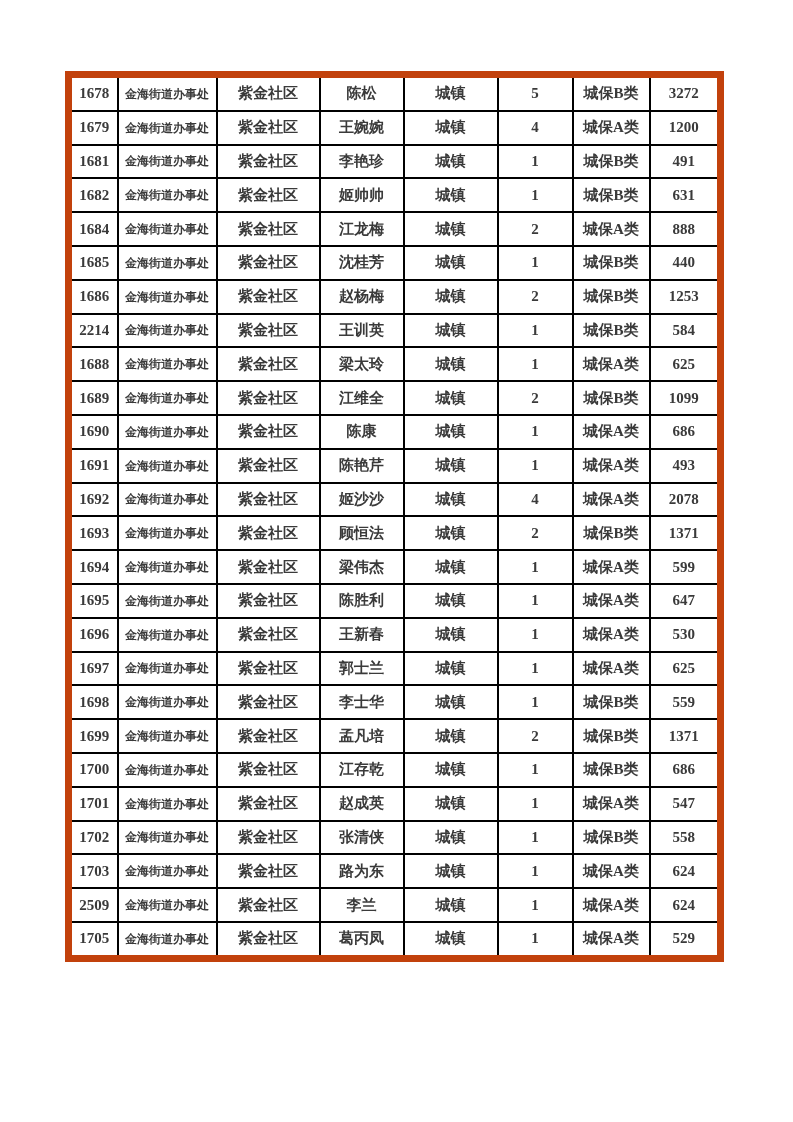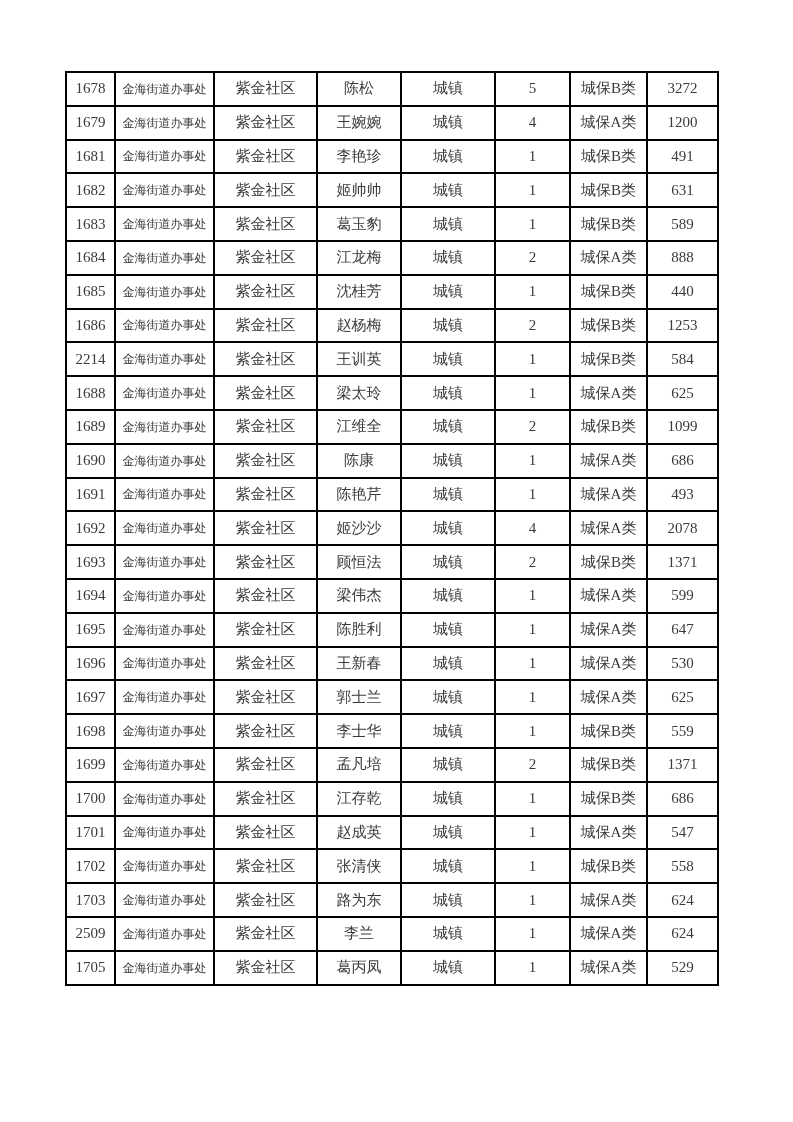--- a/index.html
+++ b/index.html
@@ -14,21 +14,22 @@
     font-family: "Liberation Serif", "DejaVu Serif", serif;
   }
   .table-wrap {
     position: absolute;
     left: 65px;
     top: 71px;
   }
   table.data-table {
     border-collapse: collapse;
     table-layout: fixed;
-    border: 2px solid #c2410c;
+    border: 7px solid #c2410c;
+    font-weight: bold;
   }
   table.data-table td {
     border: 2px solid #000000;
     height: 31.8px;
     padding: 0;
     text-align: center;
     vertical-align: middle;
     font-size: 15px;
     color: #3a3a3a;
     overflow: hidden;
@@ -98,30 +99,20 @@
           <td class="col-seq">1682</td>
           <td class="col-office">金海街道办事处</td>
           <td class="col-community">紫金社区</td>
           <td class="col-name">姬帅帅</td>
           <td class="col-type">城镇</td>
           <td class="col-count">1</td>
           <td class="col-category">城保B类</td>
           <td class="col-amount">631</td>
         </tr>
         <tr>
-          <td class="col-seq">1683</td>
-          <td class="col-office">金海街道办事处</td>
-          <td class="col-community">紫金社区</td>
-          <td class="col-name">葛玉豹</td>
-          <td class="col-type">城镇</td>
-          <td class="col-count">1</td>
-          <td class="col-category">城保B类</td>
-          <td class="col-amount">589</td>
-        </tr>
-        <tr>
           <td class="col-seq">1684</td>
           <td class="col-office">金海街道办事处</td>
           <td class="col-community">紫金社区</td>
           <td class="col-name">江龙梅</td>
           <td class="col-type">城镇</td>
           <td class="col-count">2</td>
           <td class="col-category">城保A类</td>
           <td class="col-amount">888</td>
         </tr>
         <tr>

